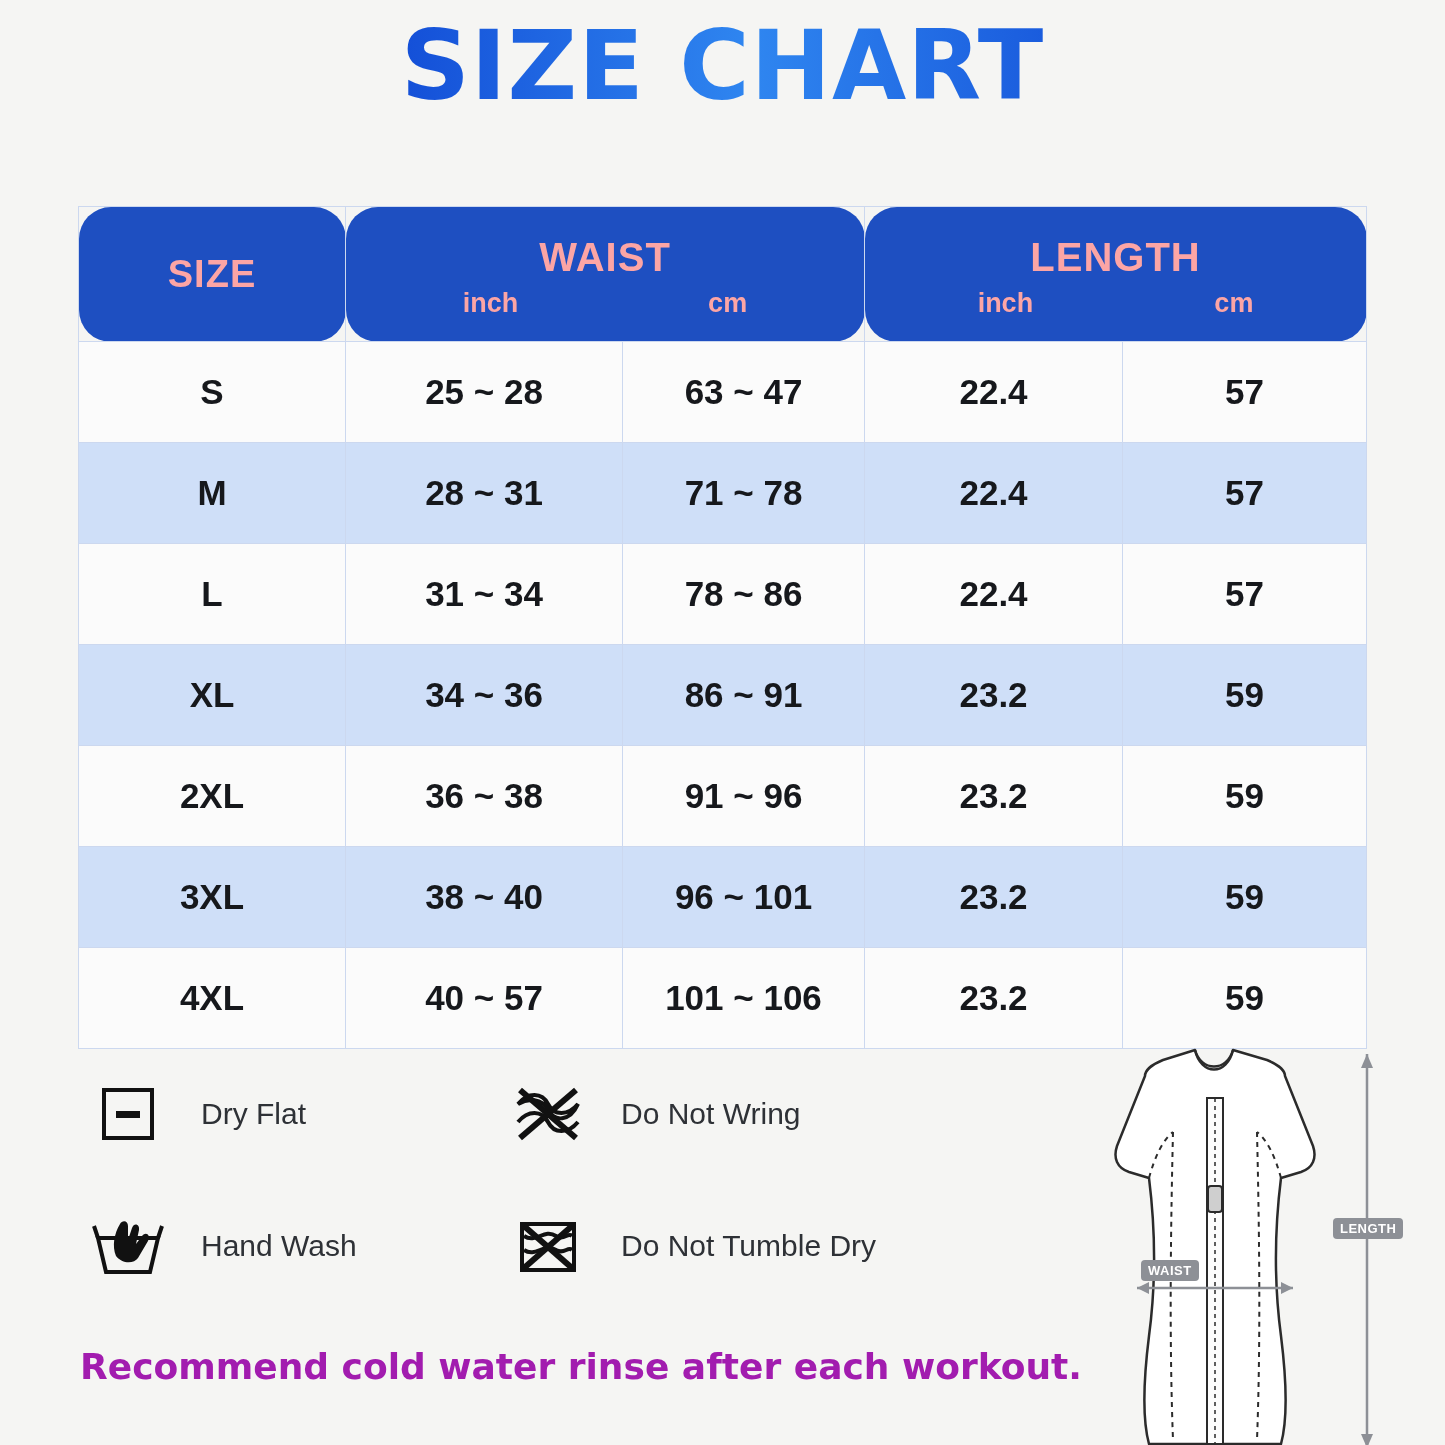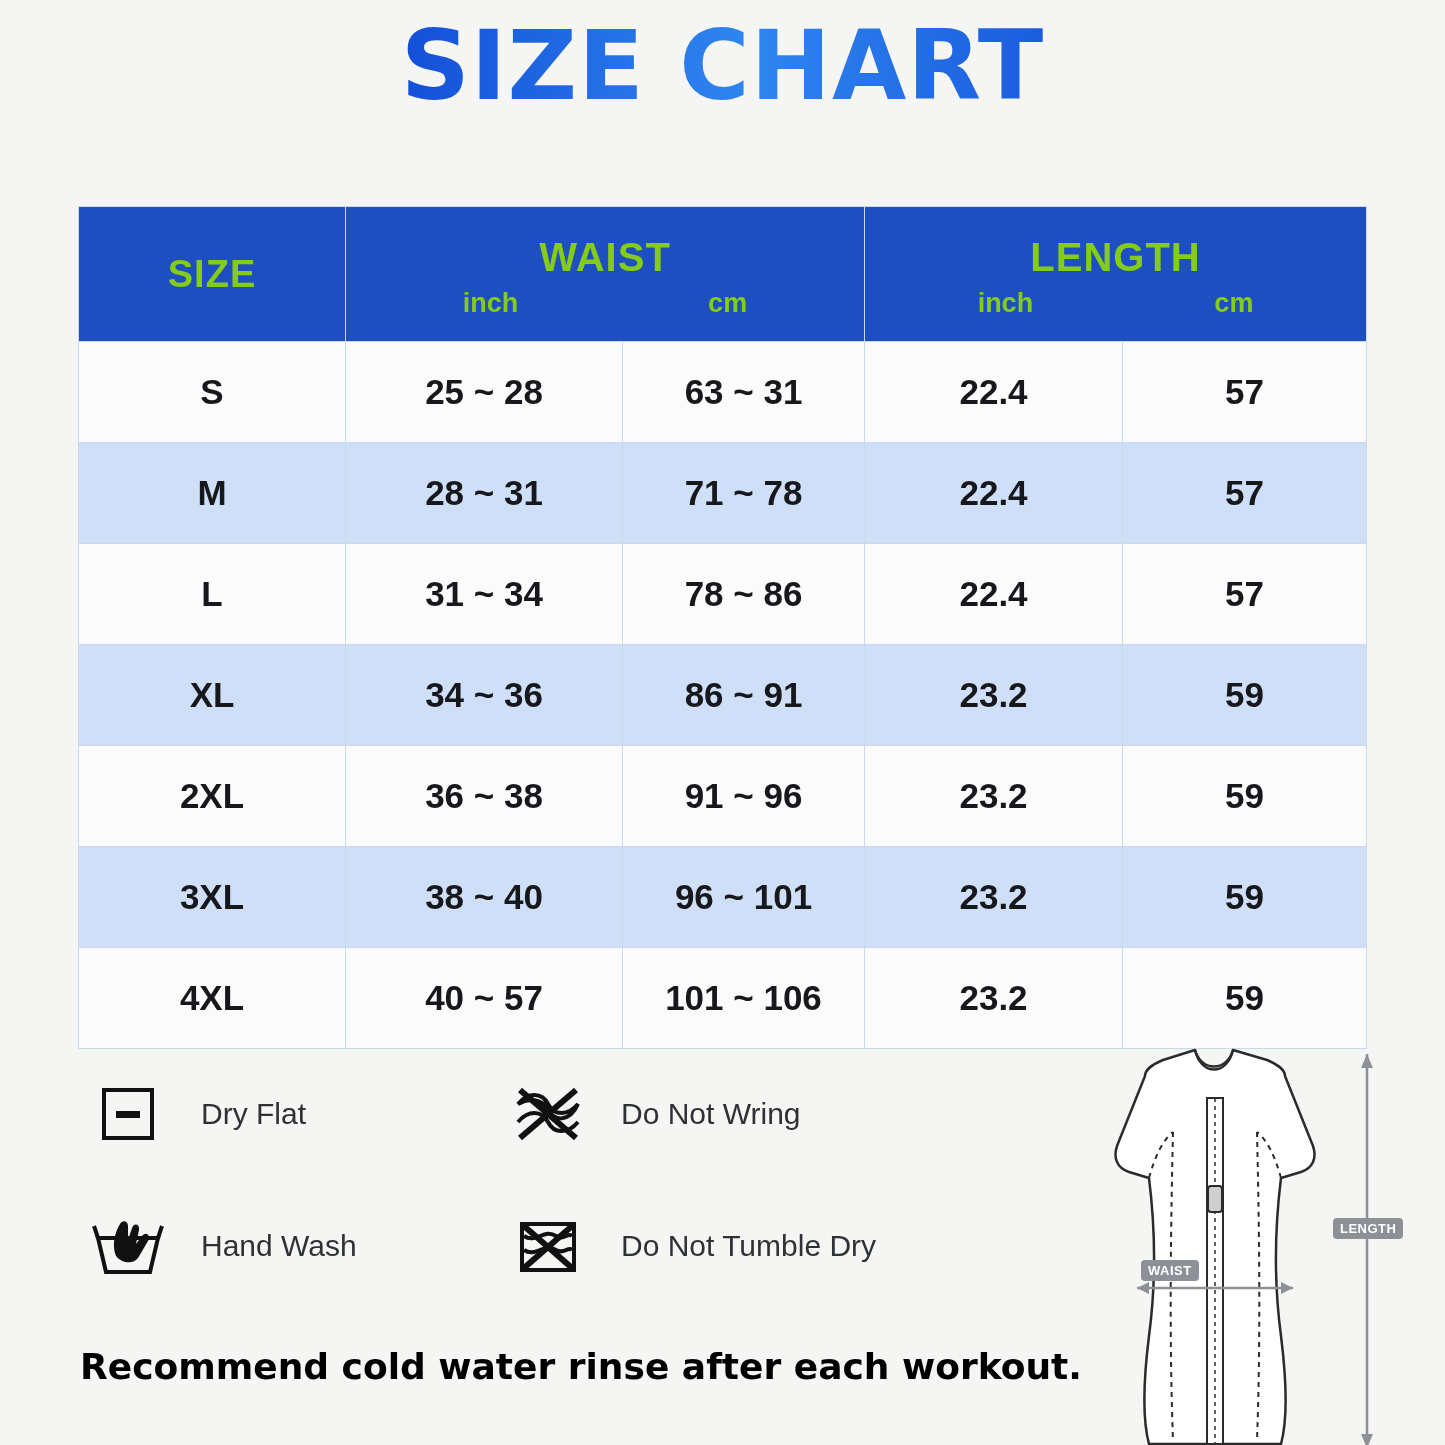--- a/index.html
+++ b/index.html
@@ -48,23 +48,24 @@
     border-collapse: collapse;
     table-layout: fixed;
   }
   table.size-table th, table.size-table td {
     border: 1px solid #ccd8ef;
     text-align: center;
     vertical-align: middle;
   }
   thead th {
     background: #1e4fc1;
-    color: #84cc16;
+    color: #fca5a5;
     border-color: #1e4fc1;
     padding: 0;
+    border-radius: 32px;
   }
   .hdr-size {
     font-size: 38px;
     font-weight: bold;
     height: 134px;
     letter-spacing: 1px;
   }
   .hdr-group {
     height: 134px;
   }
@@ -128,21 +129,21 @@
     color: #2e3136;
     margin-left: 30px;
     font-family: "Liberation Sans", sans-serif;
   }
   .note {
     position: absolute;
     left: 80px;
     top: 1330px;
     font-size: 36px;
     font-weight: bold;
-    color: #000000;
+    color: #a21caf;
     font-family: "DejaVu Sans", sans-serif;
   }
 
   
   .garment {
     position: absolute;
     right: 30px;
     top: 1020px;
     width: 420px;
     height: 420px;
@@ -193,21 +194,21 @@
               <span>inch</span>
               <span>cm</span>
             </div>
           </th>
         </tr>
       </thead>
       <tbody>
         <tr class="odd">
           <td>S</td>
           <td>25 ~ 28</td>
-          <td>63 ~ 31</td>
+          <td>63 ~ 47</td>
           <td>22.4</td>
           <td>57</td>
         </tr>
         <tr class="even">
           <td>M</td>
           <td>28 ~ 31</td>
           <td>71 ~ 78</td>
           <td>22.4</td>
           <td>57</td>
         </tr>

